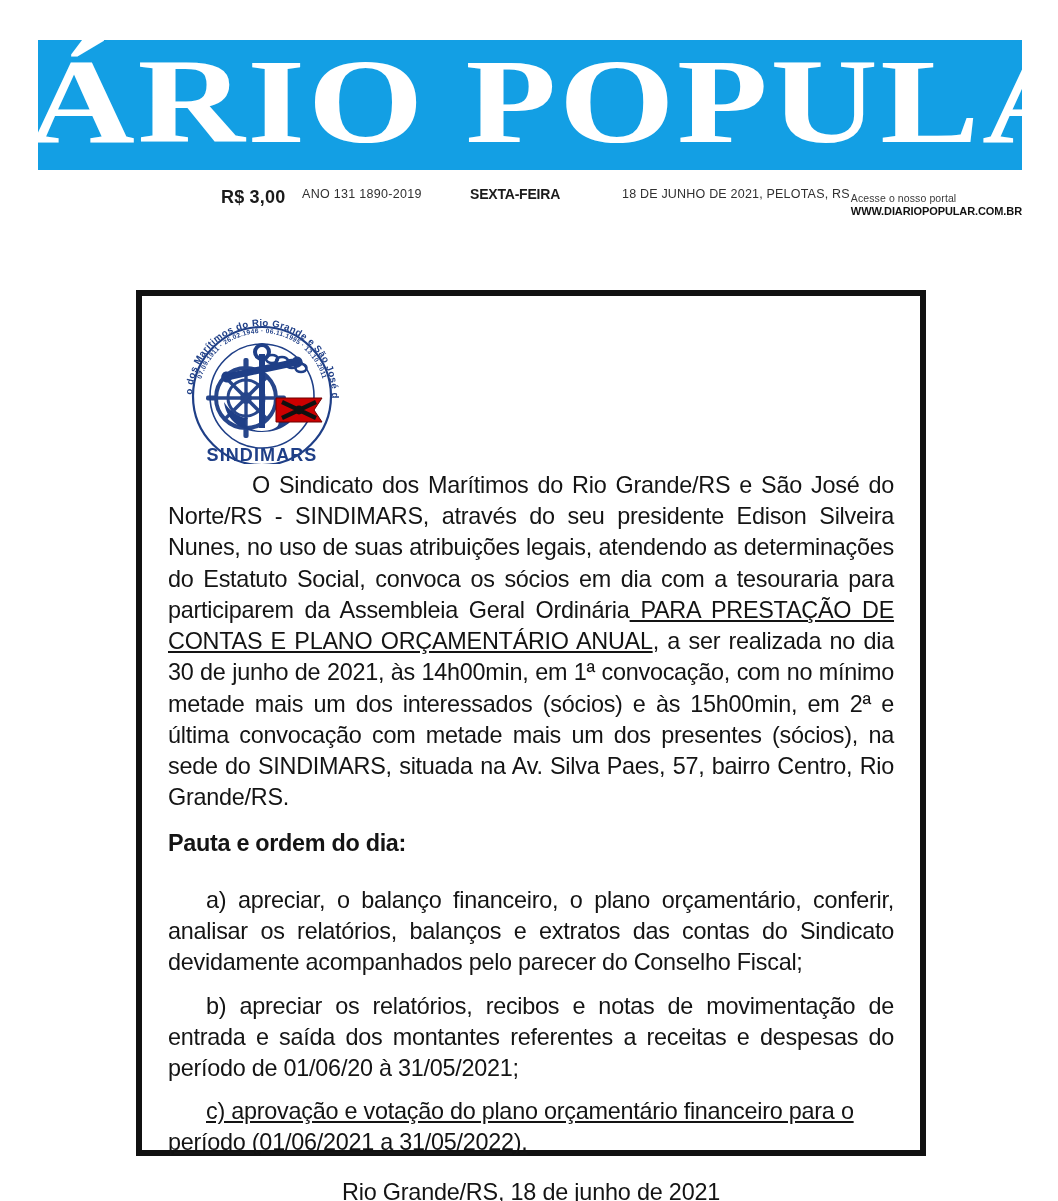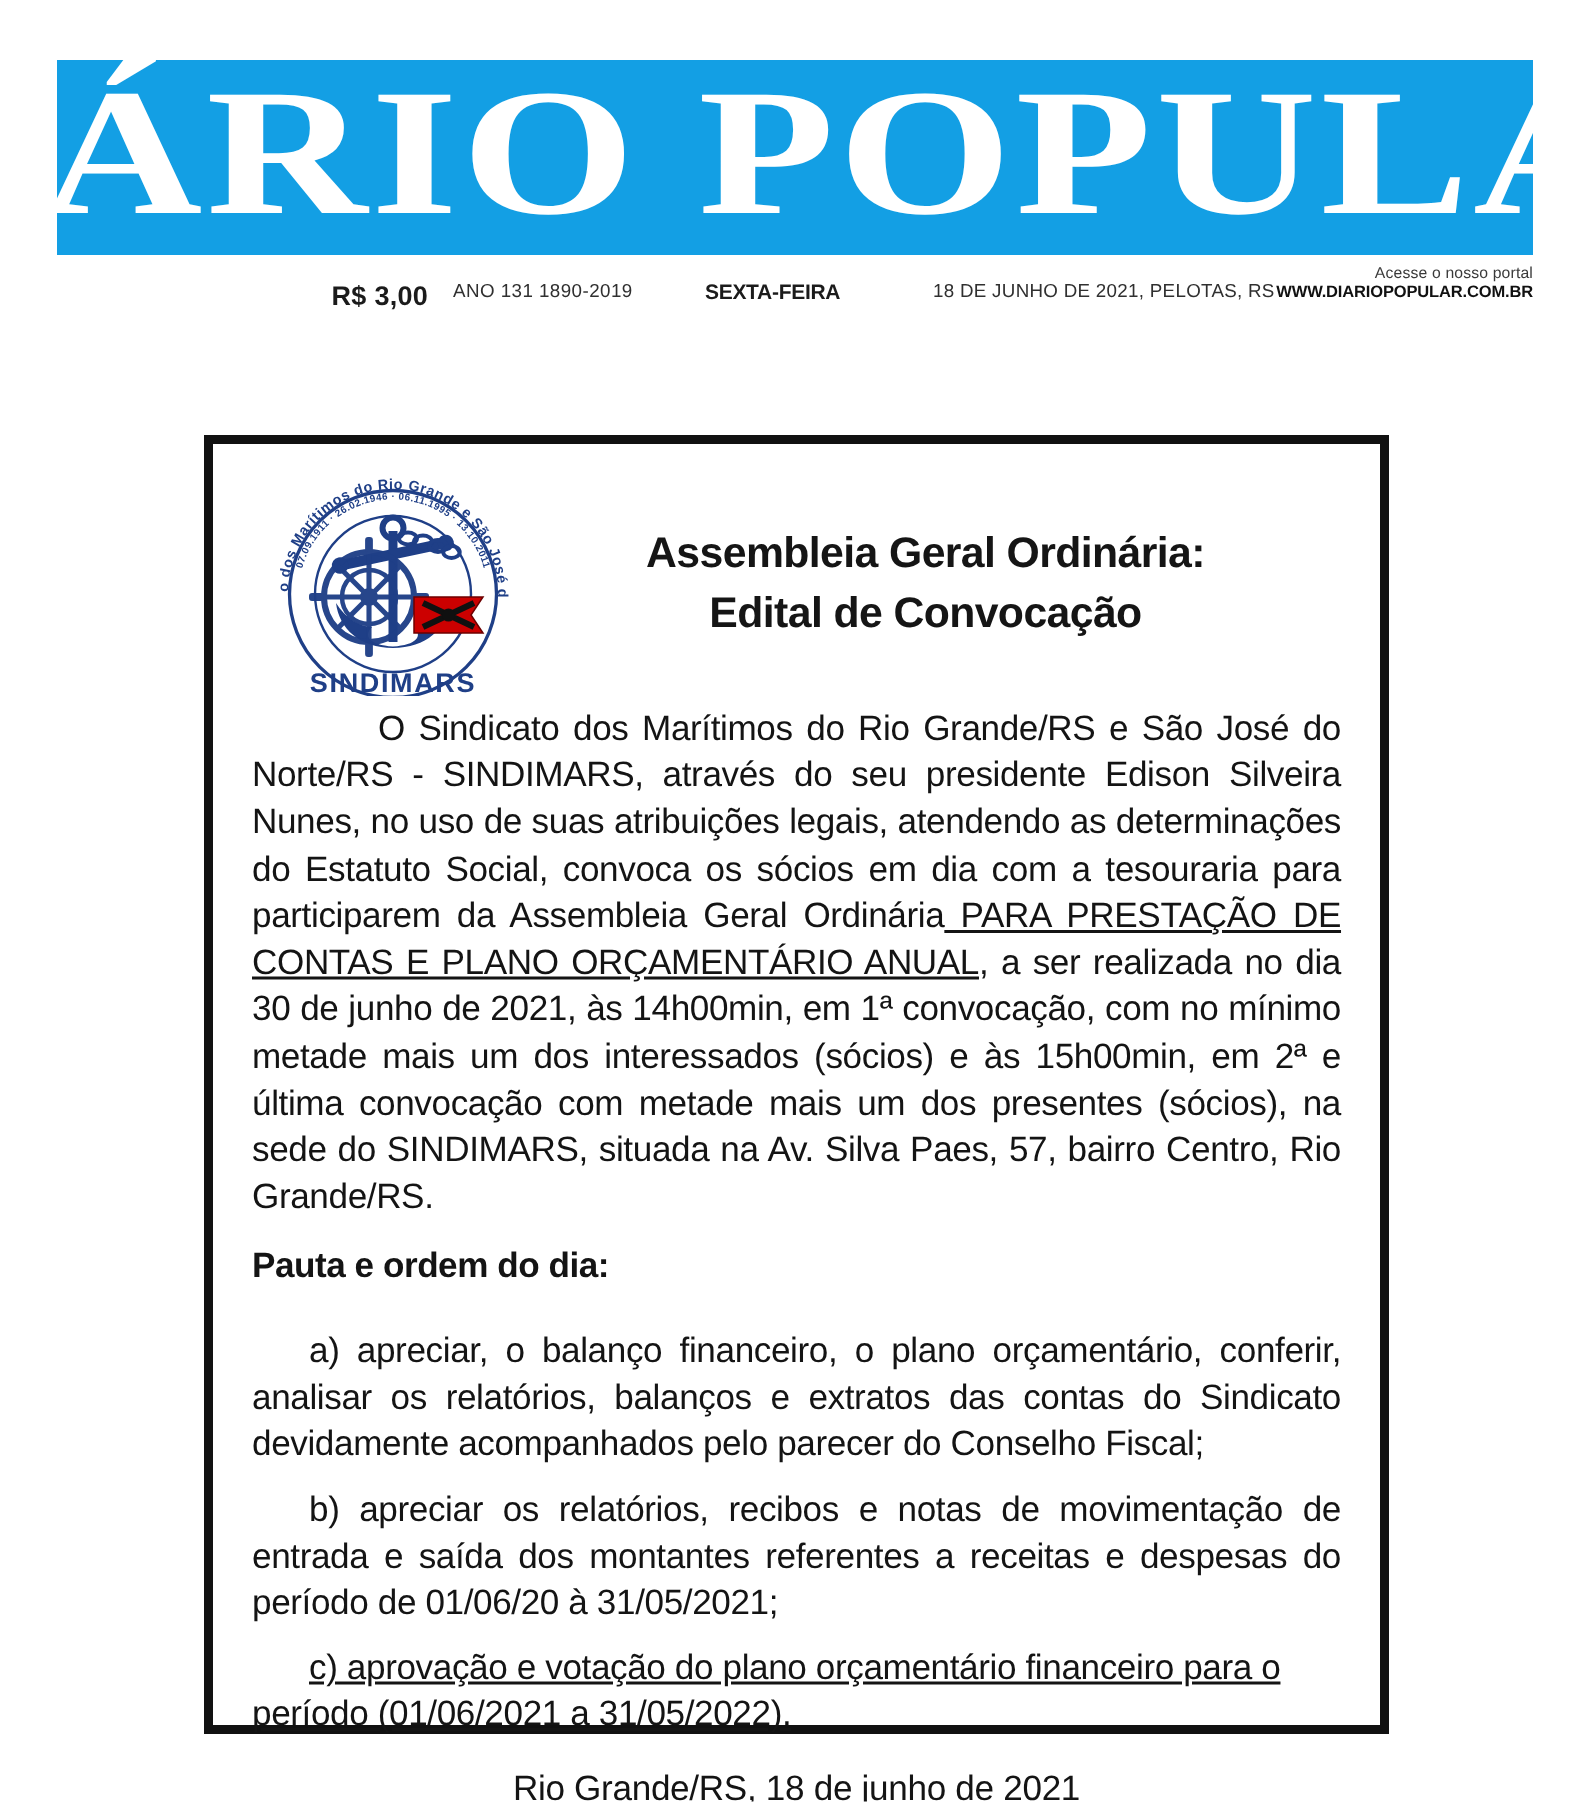--- a/index.html
+++ b/index.html
@@ -81,22 +81,22 @@
     position: absolute;
     left: 584px;
     top: 11px;
     font-size: 12.5px;
     letter-spacing: 0.2px;
     color: #303030;
   }
   .info-portal {
     position: absolute;
     right: 0px;
-    top: 0px;
-    text-align: right;
+    top: 16px;
+    text-align: left;
     line-height: 1.25;
   }
   .info-portal-line1 {
     font-size: 10.5px;
     color: #3a3a3a;
     display: block;
     letter-spacing: 0.1px;
   }
   .info-portal-line2 {
     font-size: 11px;
@@ -265,24 +265,20 @@
         <g transform="translate(108,84)">
           <path d="M 0,0 L 46,0 L 38,12 L 46,24 L 0,24 Z" fill="#cc0000" stroke="#6d0000" stroke-width="1"></path>
           <path d="M 6,4 L 40,20 M 40,4 L 6,20" stroke="#101010" stroke-width="4.2" fill="none"></path>
           <circle cx="23" cy="12" r="4.4" fill="#101010"></circle>
         </g>
 
         <text x="94" y="147" text-anchor="middle" font-family="'Liberation Sans', sans-serif" font-size="18" font-weight="700" letter-spacing="1.1" fill="#1f3f87">SINDIMARS</text>
       </svg>
     </div>
 
-    <div class="ad-title">
-      <span class="t-line">Assembleia Geral Ordinária:</span>
-      <span class="t-line">Edital de Convocação</span>
-    </div>
   </div>
 
   <div class="ad-body">
 
     <p class="p-justify p-main"><span>O Sindicato dos Marítimos do Rio Grande/RS e São José do Norte/RS - SINDIMARS, através do seu presidente Edison Silveira Nunes, no uso de suas atribuições legais, atendendo as determinações do Estatuto Social, convoca os sócios em dia com a tesouraria para participarem da Assembleia Geral Ordinária</span><span class="u-line"> PARA PRESTAÇÃO DE CONTAS E PLANO ORÇAMENTÁRIO ANUAL</span><span>, a ser realizada no dia 30 de junho de 2021, às 14h00min, em 1ª convocação, com no mínimo metade mais um dos interessados (sócios) e às 15h00min, em 2ª e última convocação com metade mais um dos presentes (sócios), na sede do SINDIMARS, situada na Av. Silva Paes, 57, bairro Centro, Rio Grande/RS.</span></p>
 
     <div class="pauta-head">Pauta e ordem do dia:</div>
 
     <p class="p-item">a) apreciar, o balanço financeiro, o plano orçamentário, conferir, analisar os relatórios, balanços e extratos das contas do Sindicato devidamente acompanhados pelo parecer do Conselho Fiscal;</p>
     <div class="gap-sm"></div>

